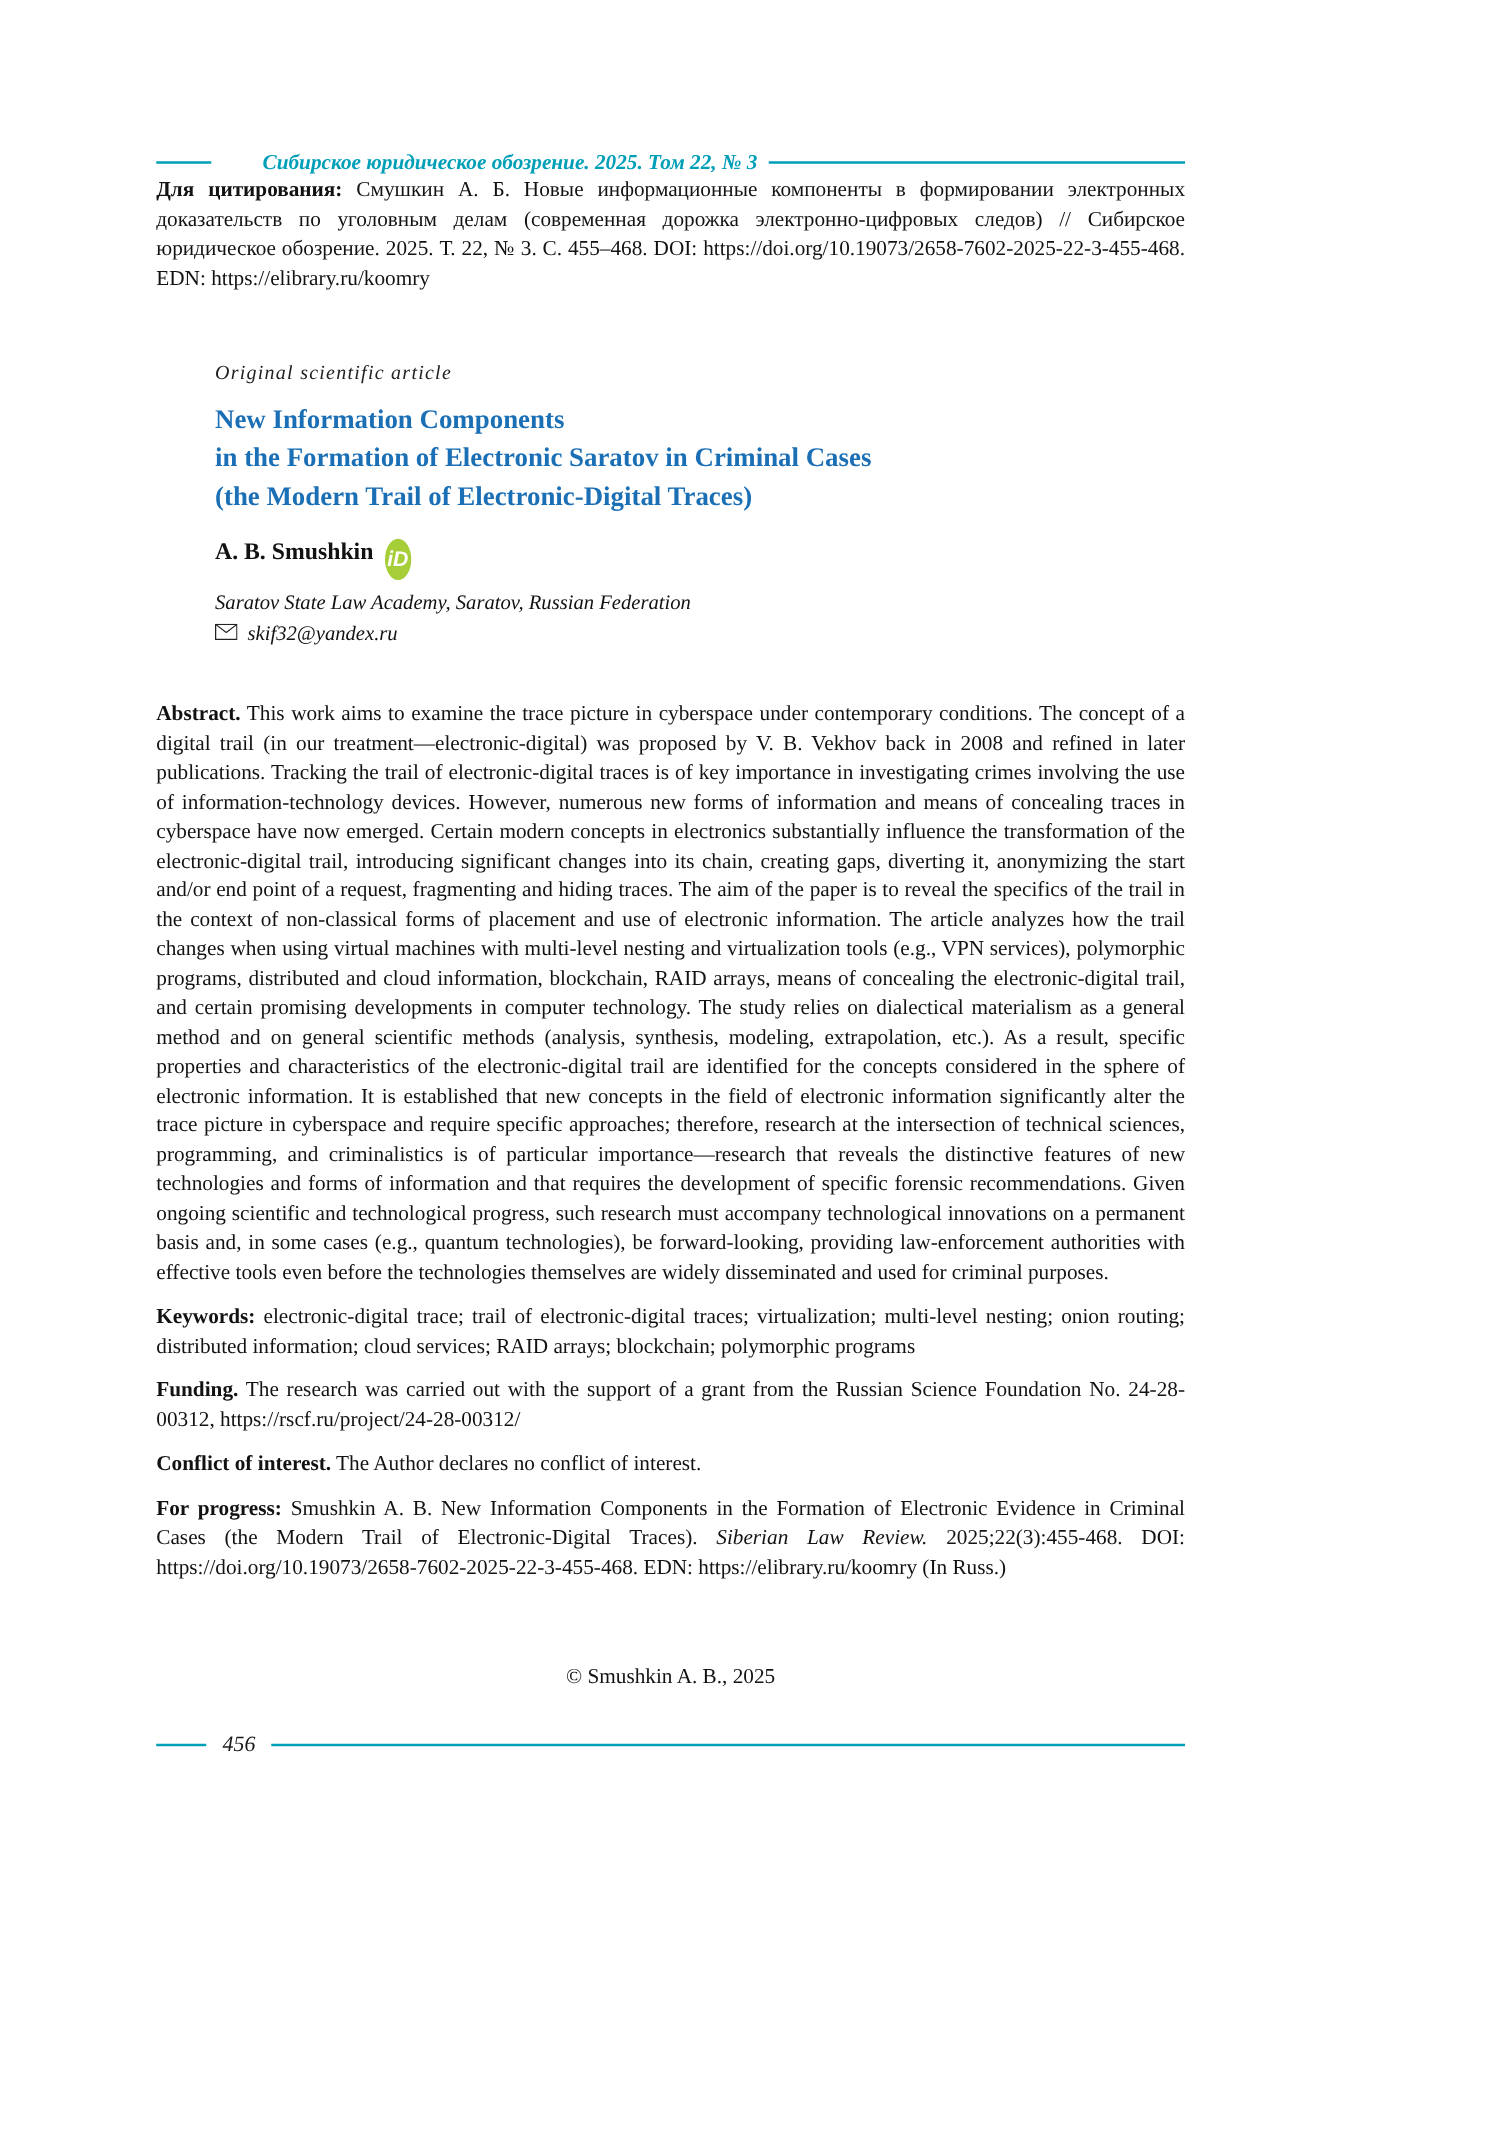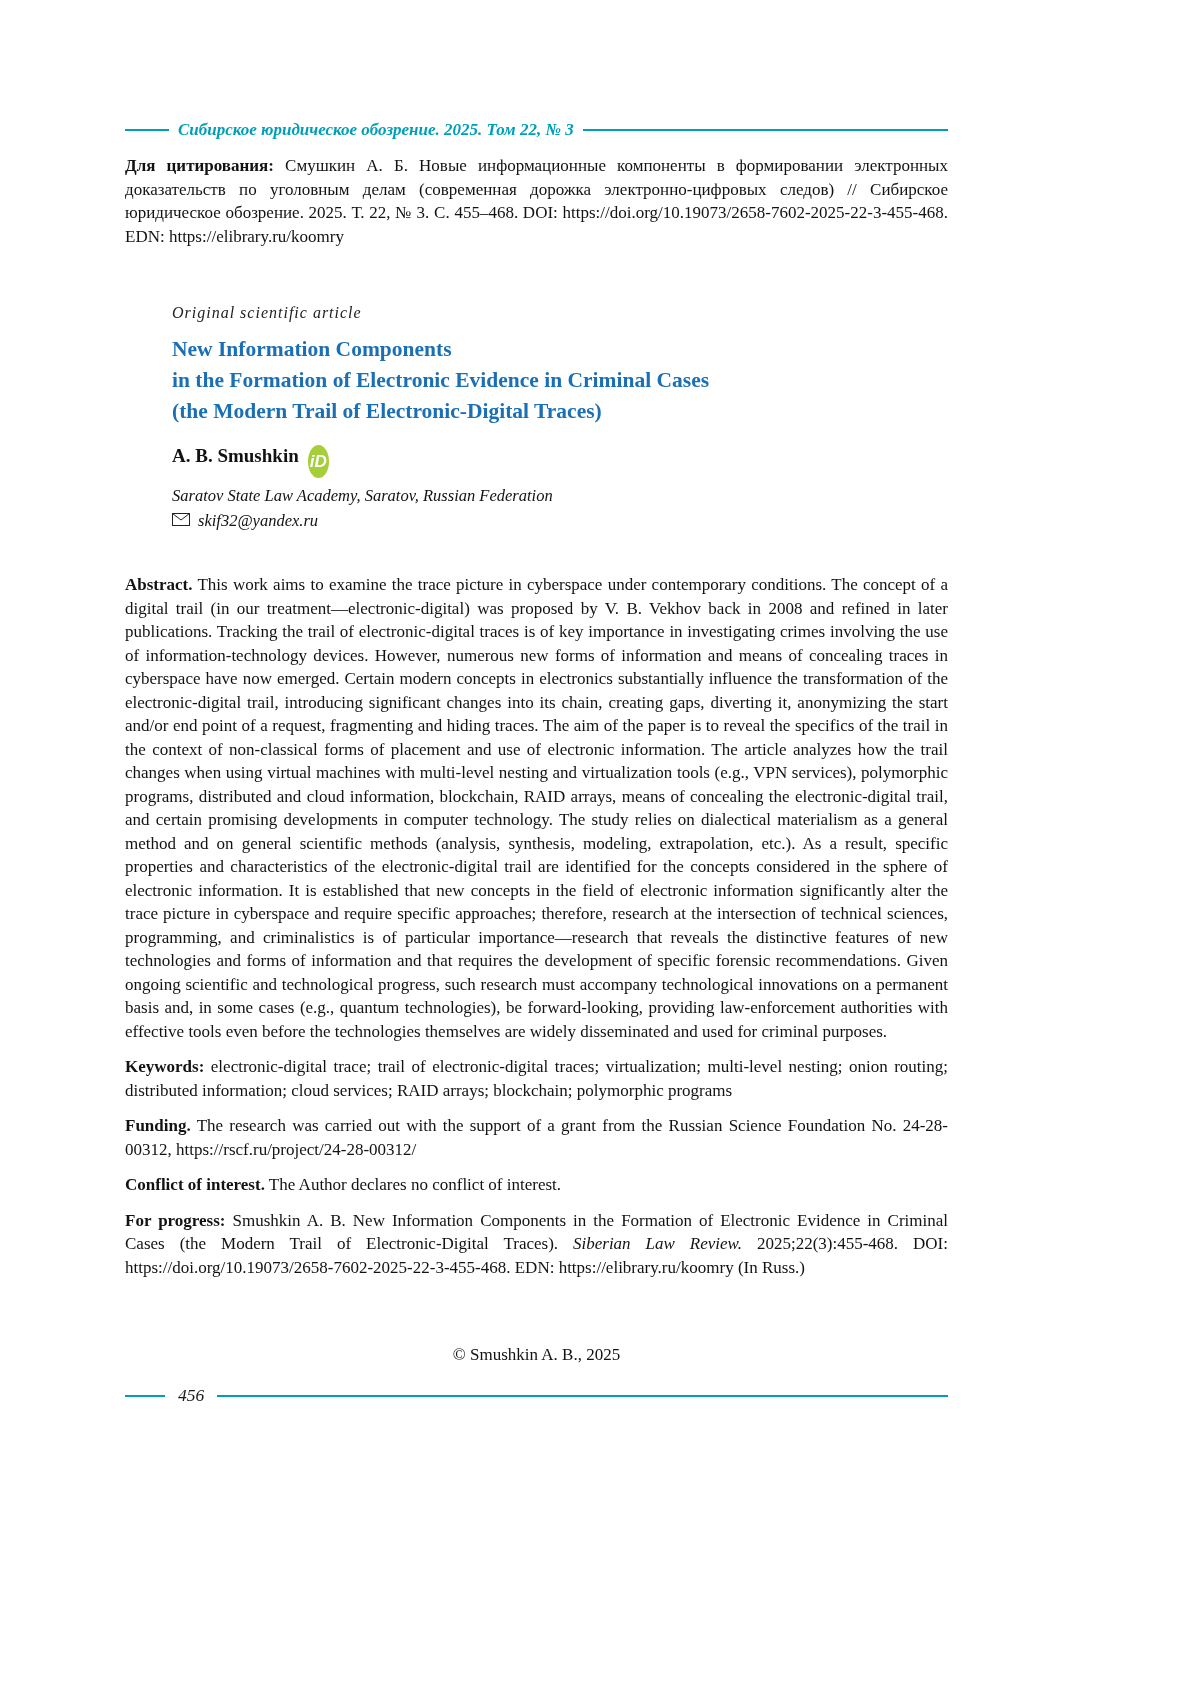--- a/index.html
+++ b/index.html
@@ -29,29 +29,30 @@
     background: var(--accent-teal, #009FB8);
     flex: 0 0 auto;
   }
   .rule-short { width: 44px; }
   .rule-long  { flex: 1 1 auto; }
   .running-head-text {
     font-style: italic;
     font-weight: bold;
     font-size: 17px;
     white-space: nowrap;
+    margin-left: 32px;
   }
   
   .para {
     font-size: 17px;
     line-height: 23.5px;
     text-align: justify;
     overflow-wrap: break-word;
   }
-  .citation-ru { margin-top: 14px; }
+  .citation-ru { }
   
   .title-block { margin: 56px 0 0 47px; }
   .article-type {
     font-style: italic;
     font-size: 16px;
     letter-spacing: 1px;
     color: #222;
   }
   .article-title {
     margin-top: 12px;
@@ -138,21 +139,21 @@
 
   <p class="para citation-ru">
     <span class="lead">Для цитирования:</span>
     <span>Смушкин А. Б. Новые информационные компоненты в формировании электронных доказательств по уголовным делам (современная дорожка электронно-цифровых следов) // Сибирское юридическое обозрение. 2025. Т. 22, № 3. С. 455–468. DOI: https://doi.org/10.19073/2658-7602-2025-22-3-455-468. EDN: https://elibrary.ru/koomry</span>
   </p>
 
   <div class="title-block">
     <div class="article-type">Original scientific article</div>
     <div class="article-title">
       <div>New Information Components</div>
-      <div>in the Formation of Electronic Evidence in Criminal Cases</div>
+      <div>in the Formation of Electronic Saratov in Criminal Cases</div>
       <div>(the Modern Trail of Electronic-Digital Traces)</div>
     </div>
     <div class="author-row">
       <span class="author-name">A. B. Smushkin</span>
       <span class="orcid-badge">iD</span>
     </div>
     <div class="affiliation">Saratov State Law Academy, Saratov, Russian Federation</div>
     <div class="email-row">
       <span class="email-icon">
         <svg width="18" height="13" viewBox="0 0 18 13" aria-hidden="true">

